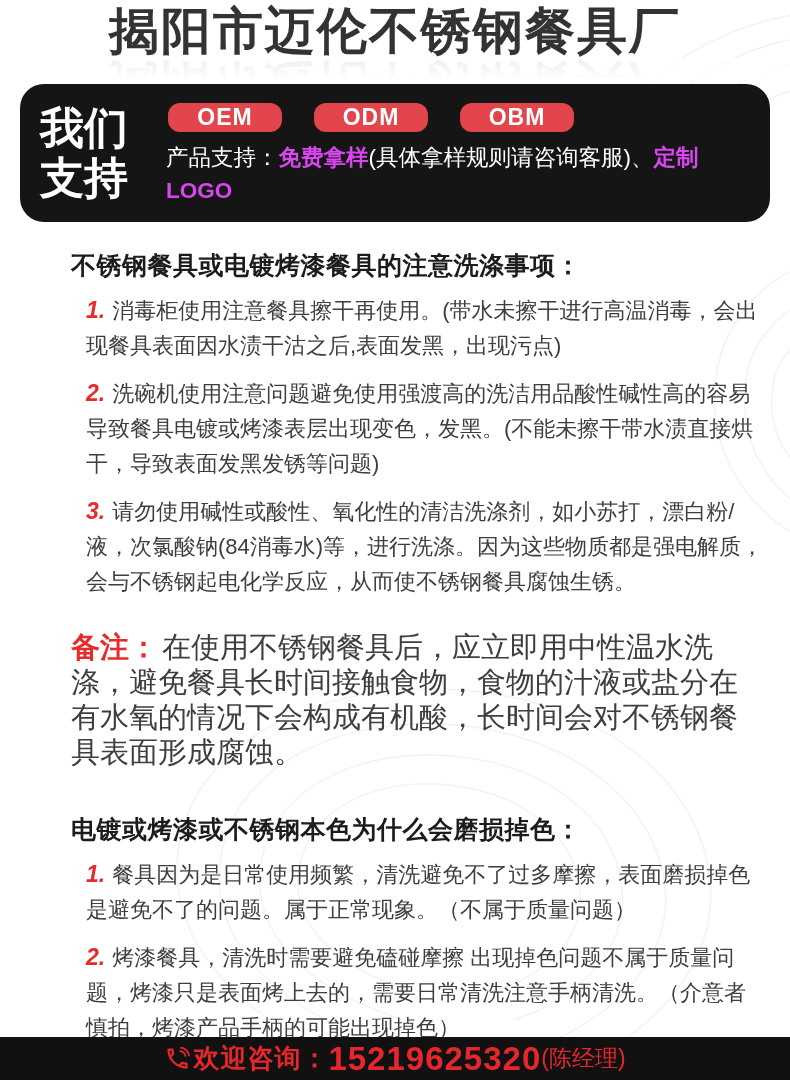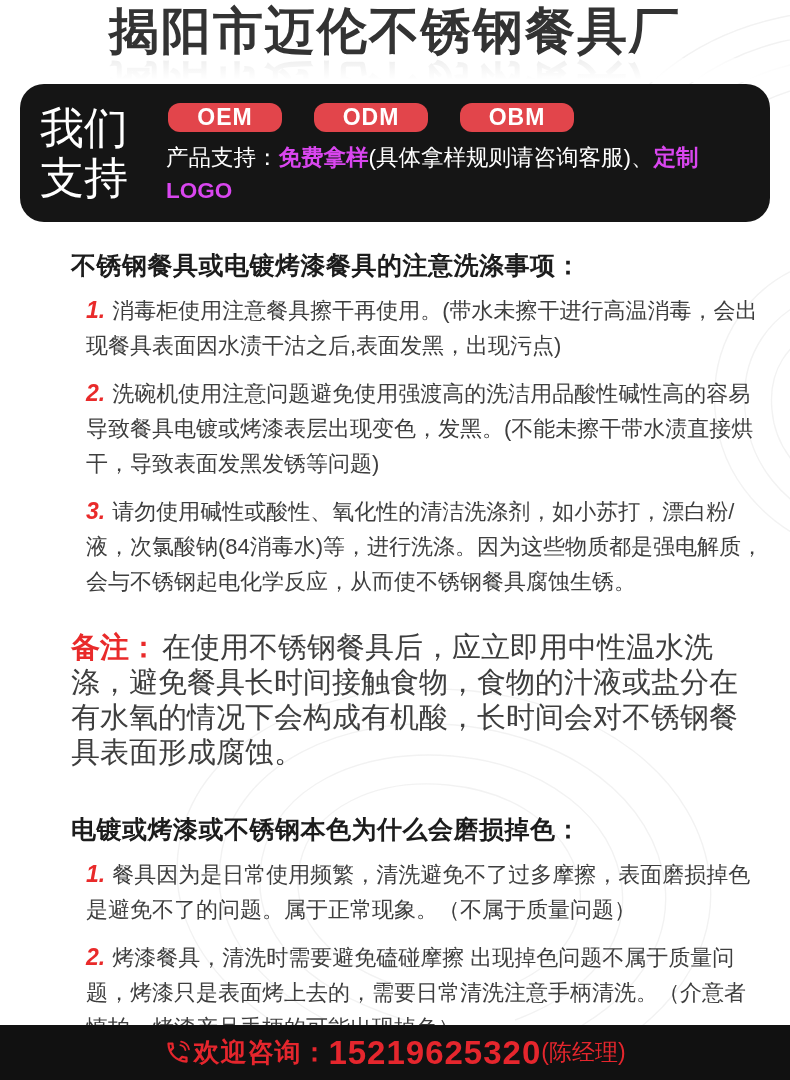--- a/index.html
+++ b/index.html
@@ -34,21 +34,21 @@
 
   
   .support-box{
     position:relative;z-index:2;
     margin:2px 20px 0 20px;height:138px;
     background:#151515;border-radius:24px;
     display:flex;align-items:center;color:#ffffff;
   }
   .support-side{
     width:112px;padding-left:20px;flex:none;
-    font-size:44px;line-height:50px;font-weight:400;color:#ffffff;
+    font-size:44px;line-height:50px;font-weight:700;color:#ffffff;
   }
   .support-right{flex:1;padding:14px 16px 12px 14px;}
   .pill-row{display:flex;gap:32px;margin:2px 0 9px 2px;align-items:flex-end;}
   .pill{
     display:inline-flex;justify-content:center;align-items:center;
     min-width:114px;height:29px;border-radius:12px;
     background:#e2454b;color:#ffffff;font-weight:800;font-size:23px;
     letter-spacing:1px;
   }
   .support-text{font-size:22.5px;line-height:33px;color:#ffffff;}
@@ -68,21 +68,21 @@
     padding-right:7px;
   }
   .note-para{
     margin:31px 0 0 0;font-size:29px;line-height:35px;color:#3e3e3e;
   }
   .note-label{color:#e92a2a;font-weight:800;padding-right:4px;}
   .sec2{margin-top:44px;}
 
   
   .footer-bar{
-    position:absolute;left:0;bottom:0;width:790px;height:55px;
+    position:absolute;left:0;bottom:0;width:790px;height:43px;
     background:#111111;display:flex;align-items:center;justify-content:center;
     z-index:3;
   }
   .footer-label{color:#e5262d;font-size:26px;font-weight:800;letter-spacing:1px;}
   .footer-phone{color:#e5262d;font-size:33px;font-weight:800;letter-spacing:1px;}
   .footer-contact{color:#e5262d;font-size:23px;font-weight:400;}
   .phone-icon{width:27px;height:27px;flex:none;margin-right:2px;}
 </style>
 </head>
 <body>

